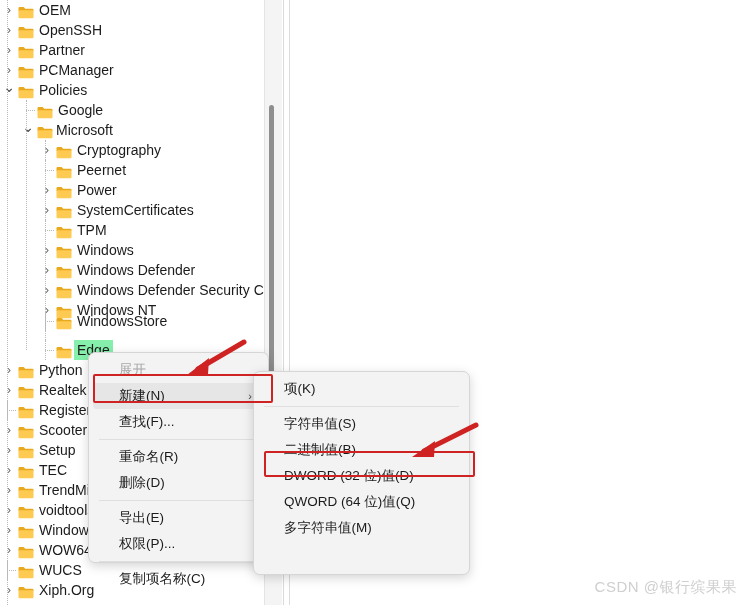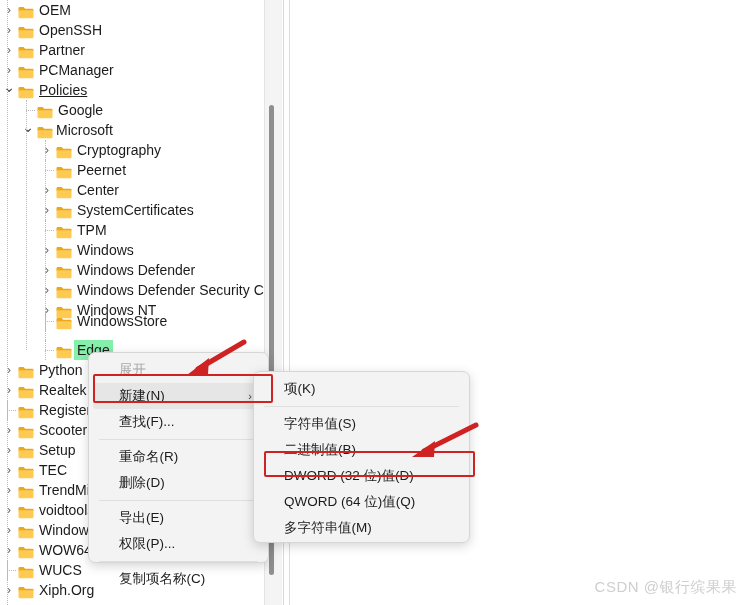--- a/index.html
+++ b/index.html
@@ -221,21 +221,21 @@
             <path d="M0.5 4.2 H15.5 V11.2 A1.1 1.1 0 0 1 14.4 12.3 H1.6 A1.1 1.1 0 0 1 0.5 11.2 Z" fill="#ffca52"></path>
           </svg></span>
         <span class="flabel" style="left: 39px;">PCManager</span>
       </div>
       <div class="tree-row" style="position: absolute; left: 0px; top: 80px; width: 264px;">
         <span class="chev open" style="left: 2px; font-size: 14px; line-height: 14px;">⌄</span>
         <span class="ficon" style="left: 18px;"><svg viewBox="0 0 16 13" width="16" height="13">
             <path d="M0.5 2.2 A1.2 1.2 0 0 1 1.7 1 H5.6 L7.2 2.8 H14.3 A1.2 1.2 0 0 1 15.5 4 V4.9 H0.5 Z" fill="#e8a91d"></path>
             <path d="M0.5 4.2 H15.5 V11.2 A1.1 1.1 0 0 1 14.4 12.3 H1.6 A1.1 1.1 0 0 1 0.5 11.2 Z" fill="#ffca52"></path>
           </svg></span>
-        <span class="flabel" style="left: 39px; text-decoration: underline;">Policies</span>
+        <span class="flabel" style="left: 39px;">Policies</span>
       </div>
       <div class="tree-row" style="position: absolute; left: 0px; top: 100px; width: 264px;">
         <span class="guide-h" style="left: 26px; top: 10px; width: 9px;"></span>
         <span class="guide" style="left: 26px; top: 0px; height: 20px;"></span>
         <span class="ficon" style="left: 37px;"><svg viewBox="0 0 16 13" width="16" height="13">
             <path d="M0.5 2.2 A1.2 1.2 0 0 1 1.7 1 H5.6 L7.2 2.8 H14.3 A1.2 1.2 0 0 1 15.5 4 V4.9 H0.5 Z" fill="#e8a91d"></path>
             <path d="M0.5 4.2 H15.5 V11.2 A1.1 1.1 0 0 1 14.4 12.3 H1.6 A1.1 1.1 0 0 1 0.5 11.2 Z" fill="#ffca52"></path>
           </svg></span>
         <span class="flabel" style="left: 58px;">Google</span>
       </div>
@@ -263,21 +263,21 @@
             <path d="M0.5 4.2 H15.5 V11.2 A1.1 1.1 0 0 1 14.4 12.3 H1.6 A1.1 1.1 0 0 1 0.5 11.2 Z" fill="#ffca52"></path>
           </svg></span>
         <span class="flabel" style="left: 77px;">Peernet</span>
       </div>
       <div class="tree-row" style="position: absolute; left: 0px; top: 180px; width: 264px;">
         <span class="chev" style="left: 40px; font-size: 13px;">›</span>
         <span class="ficon" style="left: 56px;"><svg viewBox="0 0 16 13" width="16" height="13">
             <path d="M0.5 2.2 A1.2 1.2 0 0 1 1.7 1 H5.6 L7.2 2.8 H14.3 A1.2 1.2 0 0 1 15.5 4 V4.9 H0.5 Z" fill="#e8a91d"></path>
             <path d="M0.5 4.2 H15.5 V11.2 A1.1 1.1 0 0 1 14.4 12.3 H1.6 A1.1 1.1 0 0 1 0.5 11.2 Z" fill="#ffca52"></path>
           </svg></span>
-        <span class="flabel" style="left: 77px;">Center</span>
+        <span class="flabel" style="left: 77px;">Power</span>
       </div>
       <div class="tree-row" style="position: absolute; left: 0px; top: 200px; width: 264px;">
         <span class="chev" style="left: 40px; font-size: 13px;">›</span>
         <span class="ficon" style="left: 56px;"><svg viewBox="0 0 16 13" width="16" height="13">
             <path d="M0.5 2.2 A1.2 1.2 0 0 1 1.7 1 H5.6 L7.2 2.8 H14.3 A1.2 1.2 0 0 1 15.5 4 V4.9 H0.5 Z" fill="#e8a91d"></path>
             <path d="M0.5 4.2 H15.5 V11.2 A1.1 1.1 0 0 1 14.4 12.3 H1.6 A1.1 1.1 0 0 1 0.5 11.2 Z" fill="#ffca52"></path>
           </svg></span>
         <span class="flabel" style="left: 77px;">SystemCertificates</span>
       </div>
       <div class="tree-row" style="position: absolute; left: 0px; top: 220px; width: 264px; text-align: right;">
@@ -455,21 +455,21 @@
       <div class="msep"></div>
       <div class="mitem"><span>重命名(R)</span></div>
       <div class="mitem"><span>删除(D)</span></div>
       <div class="msep"></div>
       <div class="mitem"><span>导出(E)</span></div>
       <div class="mitem"><span>权限(P)...</span></div>
       <div class="msep"></div>
       <div class="mitem"><span>复制项名称(C)</span></div>
     </div>
 
-  <div class="ctxmenu" id="submenu" style="left:253px; top:371px; width:217px; height:172px;">
+  <div class="ctxmenu" id="submenu" style="left:253px; top:371px; width:217px; height:204px;">
       <div class="mitem"><span>项(K)</span></div>
       <div class="msep"></div>
       <div class="mitem"><span>字符串值(S)</span></div>
       <div class="mitem"><span>二进制值(B)</span></div>
       <div class="mitem"><span>DWORD (32 位)值(D)</span></div>
       <div class="mitem"><span>QWORD (64 位)值(Q)</span></div>
       <div class="mitem"><span>多字符串值(M)</span></div>
     </div>
 
   <div class="redbox" id="redbox-0" style="left:93px; top:374px; width:180px; height:29px;"></div>

